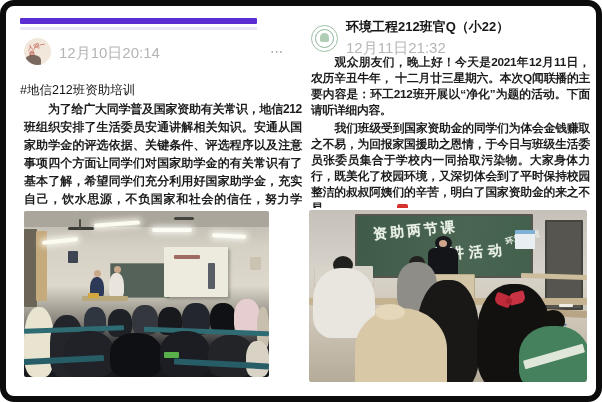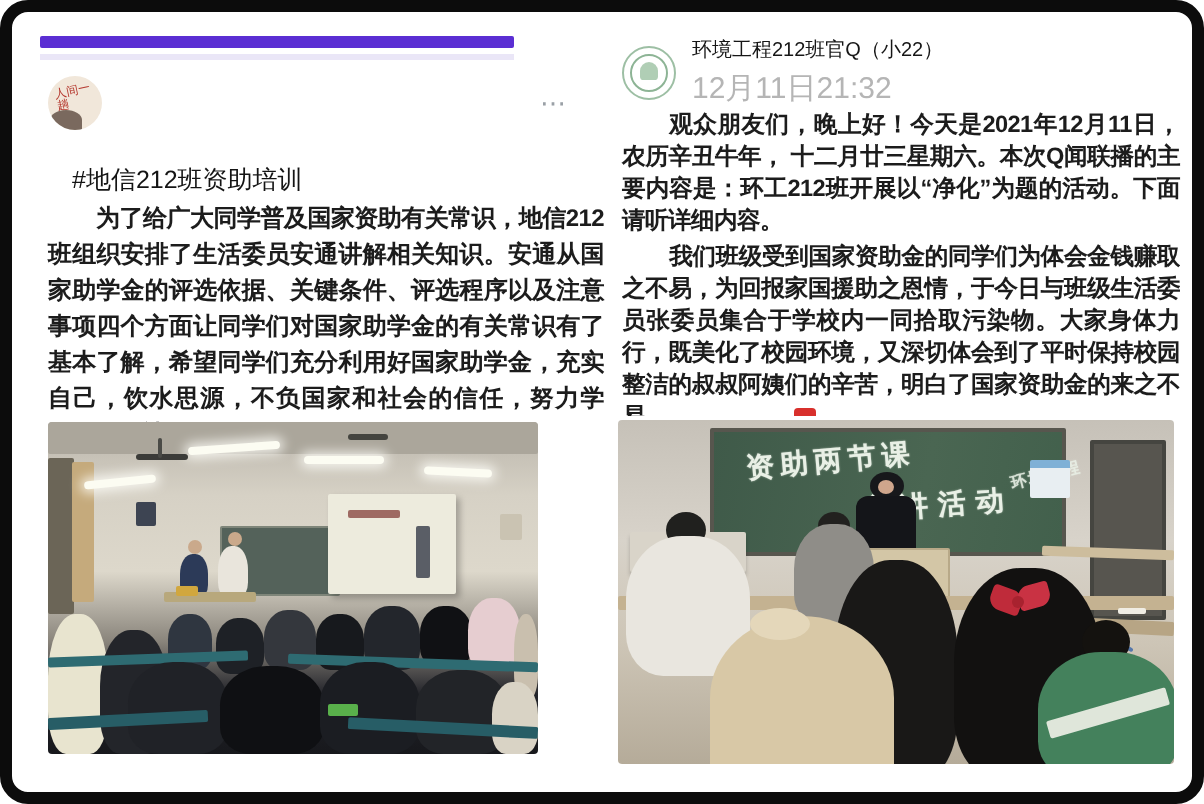--- a/index.html
+++ b/index.html
@@ -22,25 +22,25 @@
   .avatar-left .cap{position:absolute;left:4px;top:5px;font-size:6px;color:#b5382e;
       transform:rotate(-12deg);line-height:6px;width:20px;}
   .avatar-left .smudge{position:absolute;left:1px;bottom:0;width:16px;height:10px;
       background:#5d4a3f;border-radius:50% 50% 0 0;opacity:.8;}
   .avatar-right{background:#ffffff;border:1px solid #9dbfa4;box-sizing:border-box;}
   .avatar-right .ring{position:absolute;left:3px;top:3px;width:17px;height:17px;
       border:1px solid #8db495;border-radius:50%;}
   .avatar-right .glyph{position:absolute;left:8px;top:7px;width:9px;height:9px;
       background:#9cc2a3;border-radius:50% 50% 20% 20%;opacity:.8;}
   .idb{margin-left:8px;min-width:0;}
-  .author{font-size:10px;font-weight:normal;color:#161616;white-space:nowrap;}
+  .author{font-size:13px;font-weight:bold;color:#161616;white-space:nowrap;}
   .tstamp{font-size:15px;color:#b5b5b5;margin-top:3px;}
   .more{margin-left:auto;color:#9aa0a6;font-size:13px;letter-spacing:1px;line-height:10px;cursor:pointer;}
   
-  .hashtag{left:16px;top:76px;font-size:12.5px;color:#141414;}
+  .hashtag{left:0;top:76px;font-size:12.5px;color:#141414;}
   .bodytext{font-size:12px;line-height:18px;letter-spacing:-0.3px;color:#1c1c1c;
             text-align:justify;margin:0;}
   .body-left{left:4px;top:94px;width:278px;}
   .para1{left:6px;top:48px;width:279px;font-size:11.8px;line-height:16px;}
   .pindent{text-indent:2em;font-weight:bold;}
   .clip{left:6px;top:114px;width:279px;height:88px;overflow:hidden;}
   .clip .bodytext{font-size:11.8px;line-height:16px;}
   .red-emoji{position:absolute;left:86px;top:84px;width:11px;height:10px;border-radius:2px;
       background:linear-gradient(180deg,#d8302c 55%,#e8a23a 100%);}
   
@@ -63,20 +63,21 @@
   <section class="post post-left">
     <div class="abs accent-bar"></div>
     <div class="abs accent-sub"></div>
 
     <header class="abs hdr hdr-left">
       <div class="avatar avatar-left">
         <span class="cap">人间一趟</span>
         <span class="smudge"></span>
       </div>
       <div class="idb">
+        <div class="tstamp">12月10日20:14</div>
       </div>
       <div class="more">⋯</div>
     </header>
 
     <div class="abs hashtag">#地信212班资助培训</div>
     <p class="abs bodytext body-left pindent">为了给广大同学普及国家资助有关常识，地信212班组织安排了生活委员安通讲解相关知识。安通从国家助学金的评选依据、关键条件、评选程序以及注意事项四个方面让同学们对国家助学金的有关常识有了基本了解，希望同学们充分利用好国家助学金，充实自己，饮水思源，不负国家和社会的信任，努力学习，回馈社会。</p>
 
     <div class="abs photo photo-left">
       <div class="bar" style="left:0;top:0;width:245px;height:16px;background:#aba69b;"></div>
       <div class="bar" style="left:0;top:18px;width:13px;height:78px;background:#6b6557;"></div>

